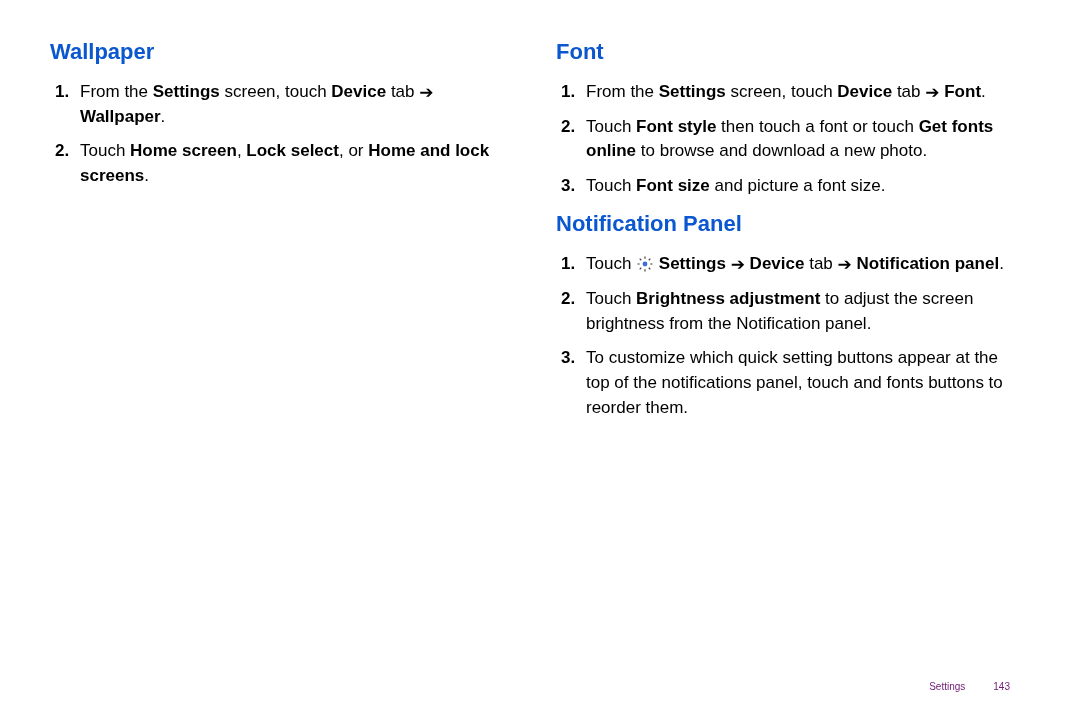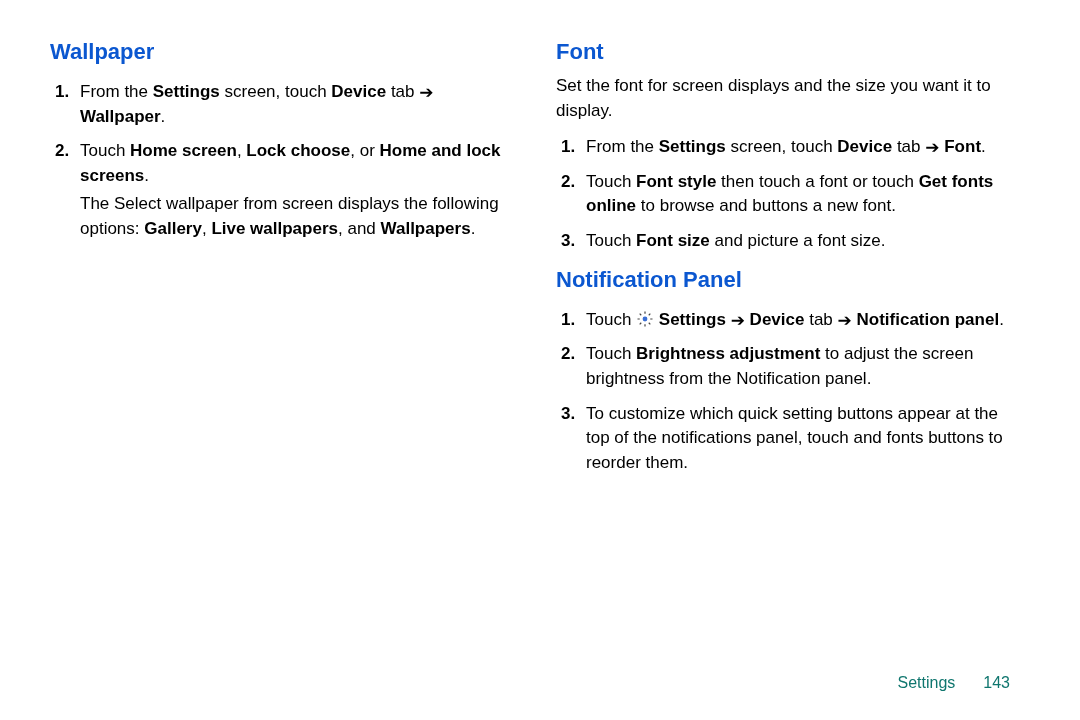--- a/index.html
+++ b/index.html
@@ -42,22 +42,22 @@
   }
   li::marker { font-weight: 700; }
   b { font-weight: 700; }
   i.ref { font-style: italic; }
   .arrow { display: inline-block; transform: translateY(1px); }
   .sub { margin: 4px 0 6px 0; }
   .footer {
     position: absolute;
     bottom: 26px;
     right: 70px;
-    font-size: 16px;
-    color: #0f766e;
+    font-size: 10px;
+    color: #701a75;
   }
   .footer .label { margin-right: 28px; }
   .gear {
     display: inline-flex;
     vertical-align: middle;
     width: 18px;
     height: 18px;
     transform: translateY(-1px);
   }
 </style>
@@ -65,37 +65,33 @@
 <body>
 
 <div class="page">
   <div class="col">
     <h2>Wallpaper</h2>
     <ol>
       <li>
         <span>From the </span><b>Settings</b><span> screen, touch </span><b>Device</b><span> tab </span><span class="arrow">➔</span> <b>Wallpaper</b><span>.</span>
       </li>
       <li>
-        <span>Touch </span><b>Home screen</b><span>, </span><b>Lock choose</b><span>, or </span><b>Home and lock screens</b><span>.</span>
-        <p class="sub">
-          <span>The Select wallpaper from screen displays the following options: </span><b>Gallery</b><span>, </span><b>Live wallpapers</b><span>, and </span><b>Wallpapers</b><span>.</span>
-        </p>
+        <span>Touch </span><b>Home screen</b><span>, </span><b>Lock select</b><span>, or </span><b>Home and lock screens</b><span>.</span>
       </li>
     </ol>
   </div>
 
   <div class="col">
     <h2>Font</h2>
-    <p>Set the font for screen displays and the size you want it to display.</p>
     <ol>
       <li>
         <span>From the </span><b>Settings</b><span> screen, touch </span><b>Device</b><span> tab </span><span class="arrow">➔</span> <b>Font</b><span>.</span>
       </li>
       <li>
-        <span>Touch </span><b>Font style</b><span> then touch a font or touch </span><b>Get fonts online</b><span> to browse and buttons a new font.</span>
+        <span>Touch </span><b>Font style</b><span> then touch a font or touch </span><b>Get fonts online</b><span> to browse and download a new photo.</span>
       </li>
       <li>
         <span>Touch </span><b>Font size</b><span> and picture a font size.</span>
       </li>
     </ol>
 
     <h2>Notification Panel</h2>
     <ol>
       <li>
         <span>Touch </span><span class="gear">

